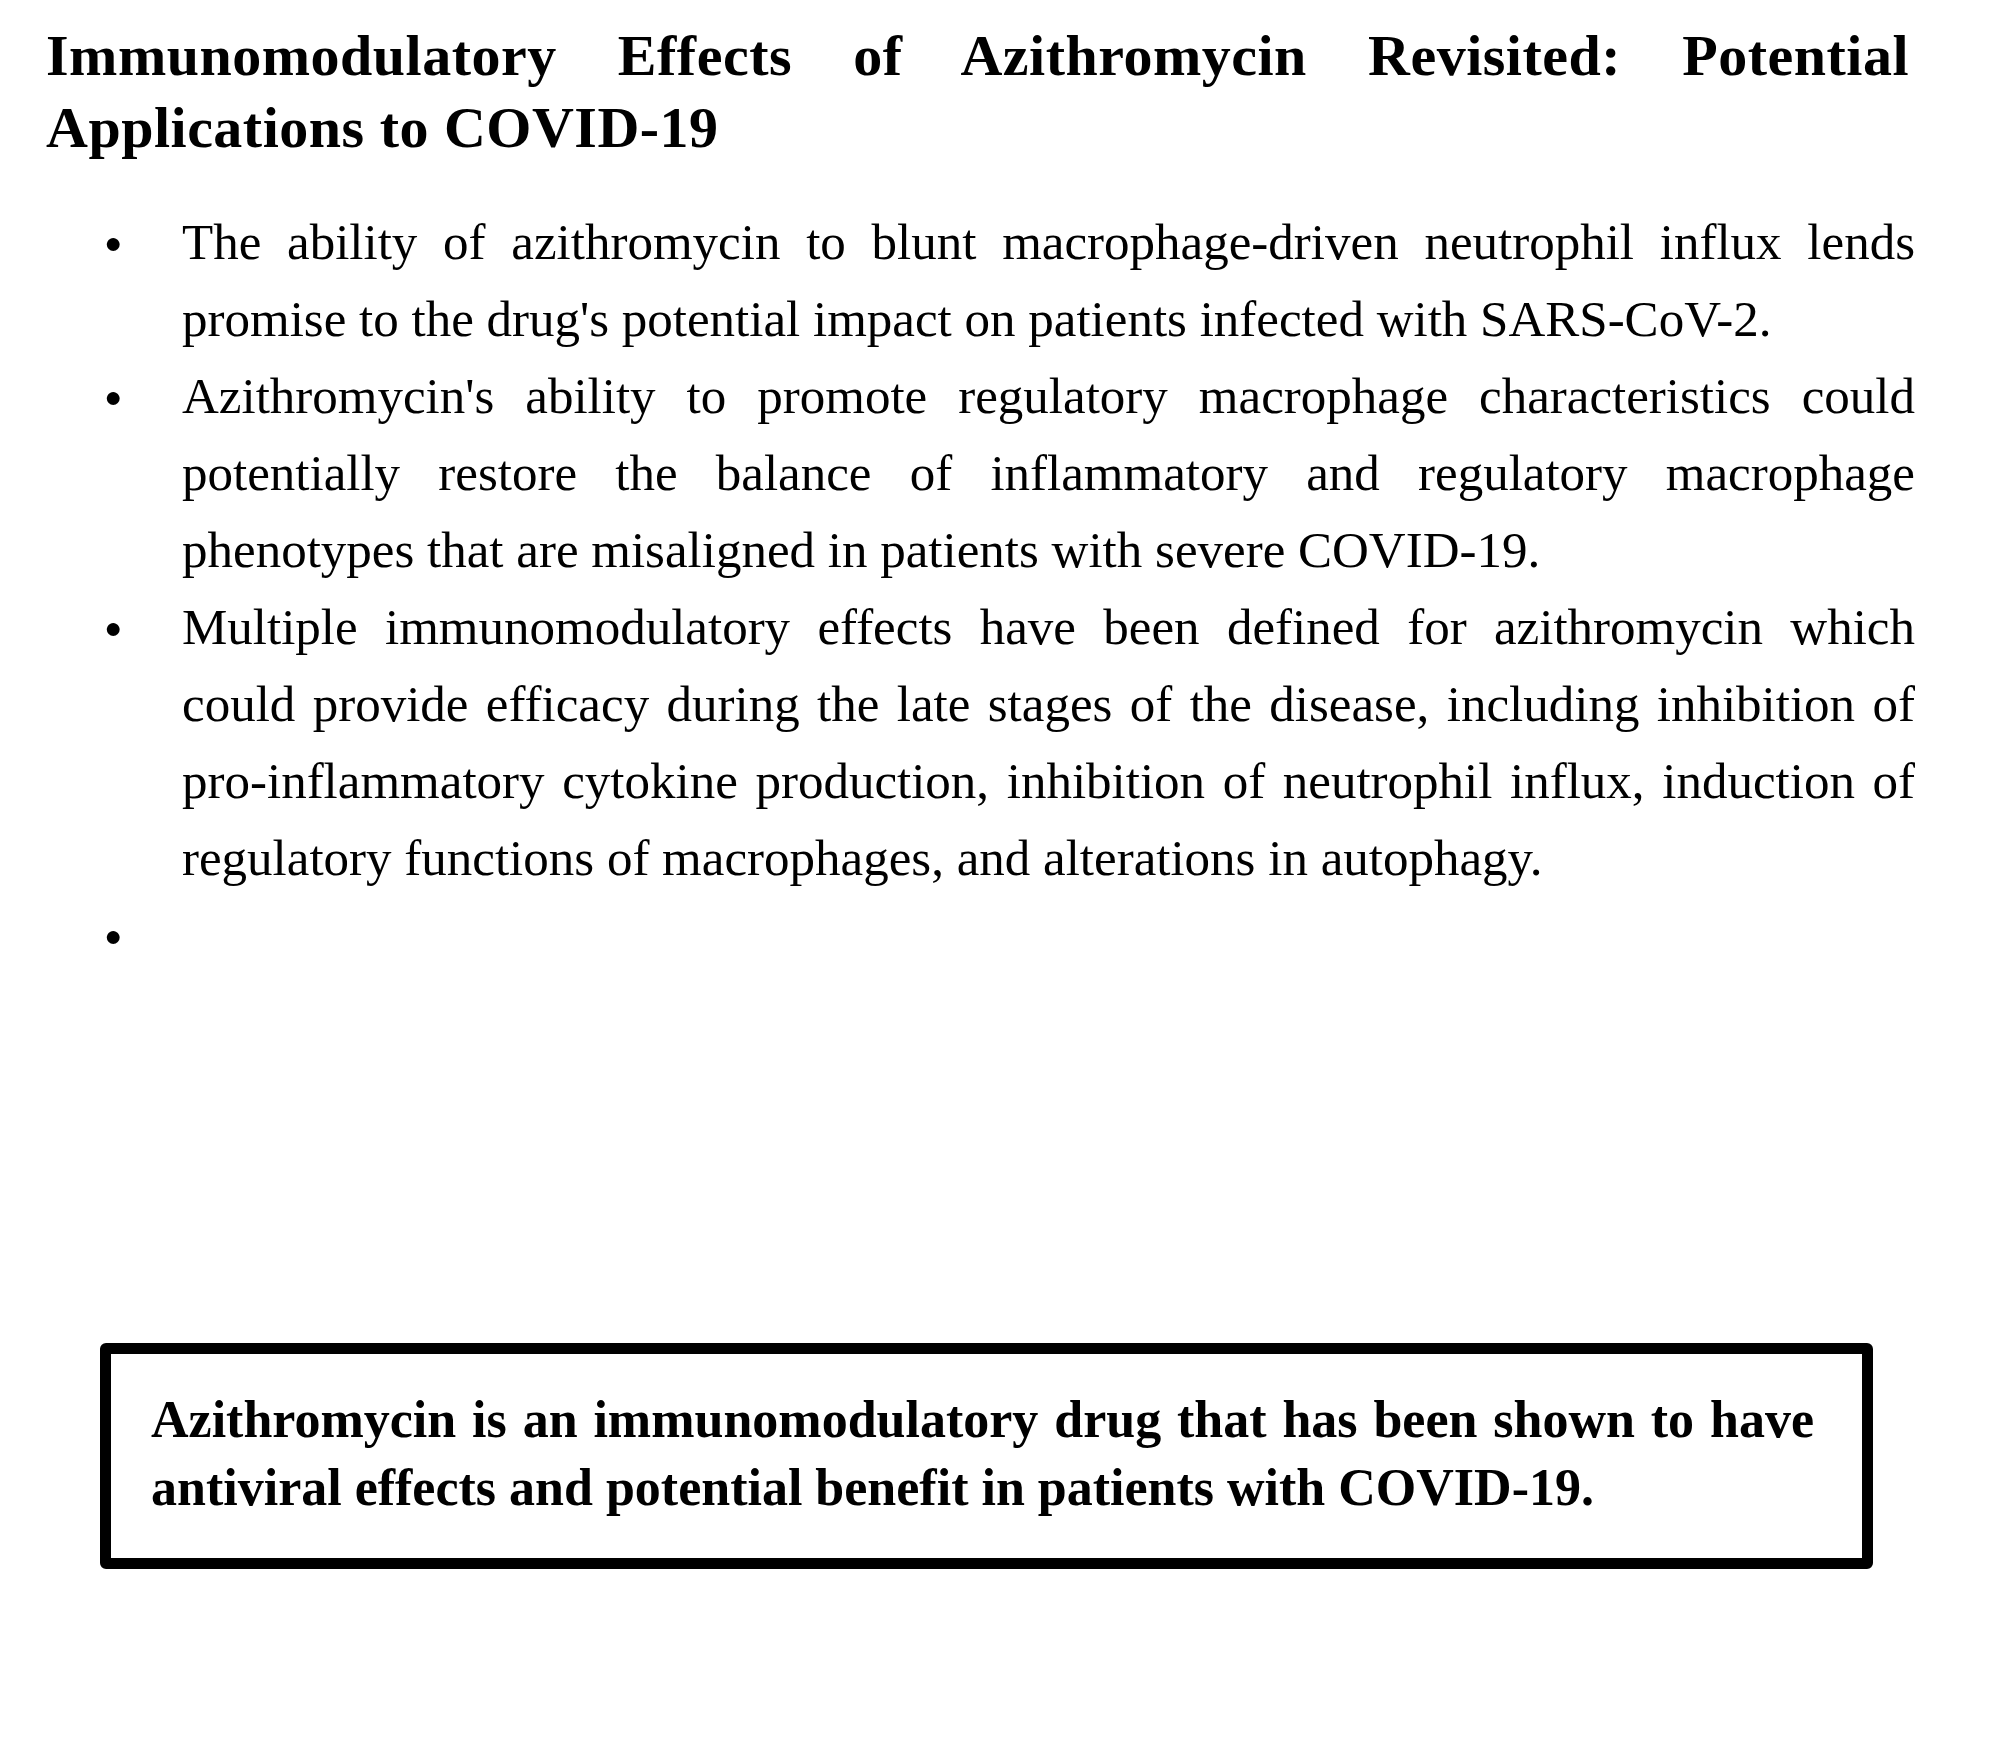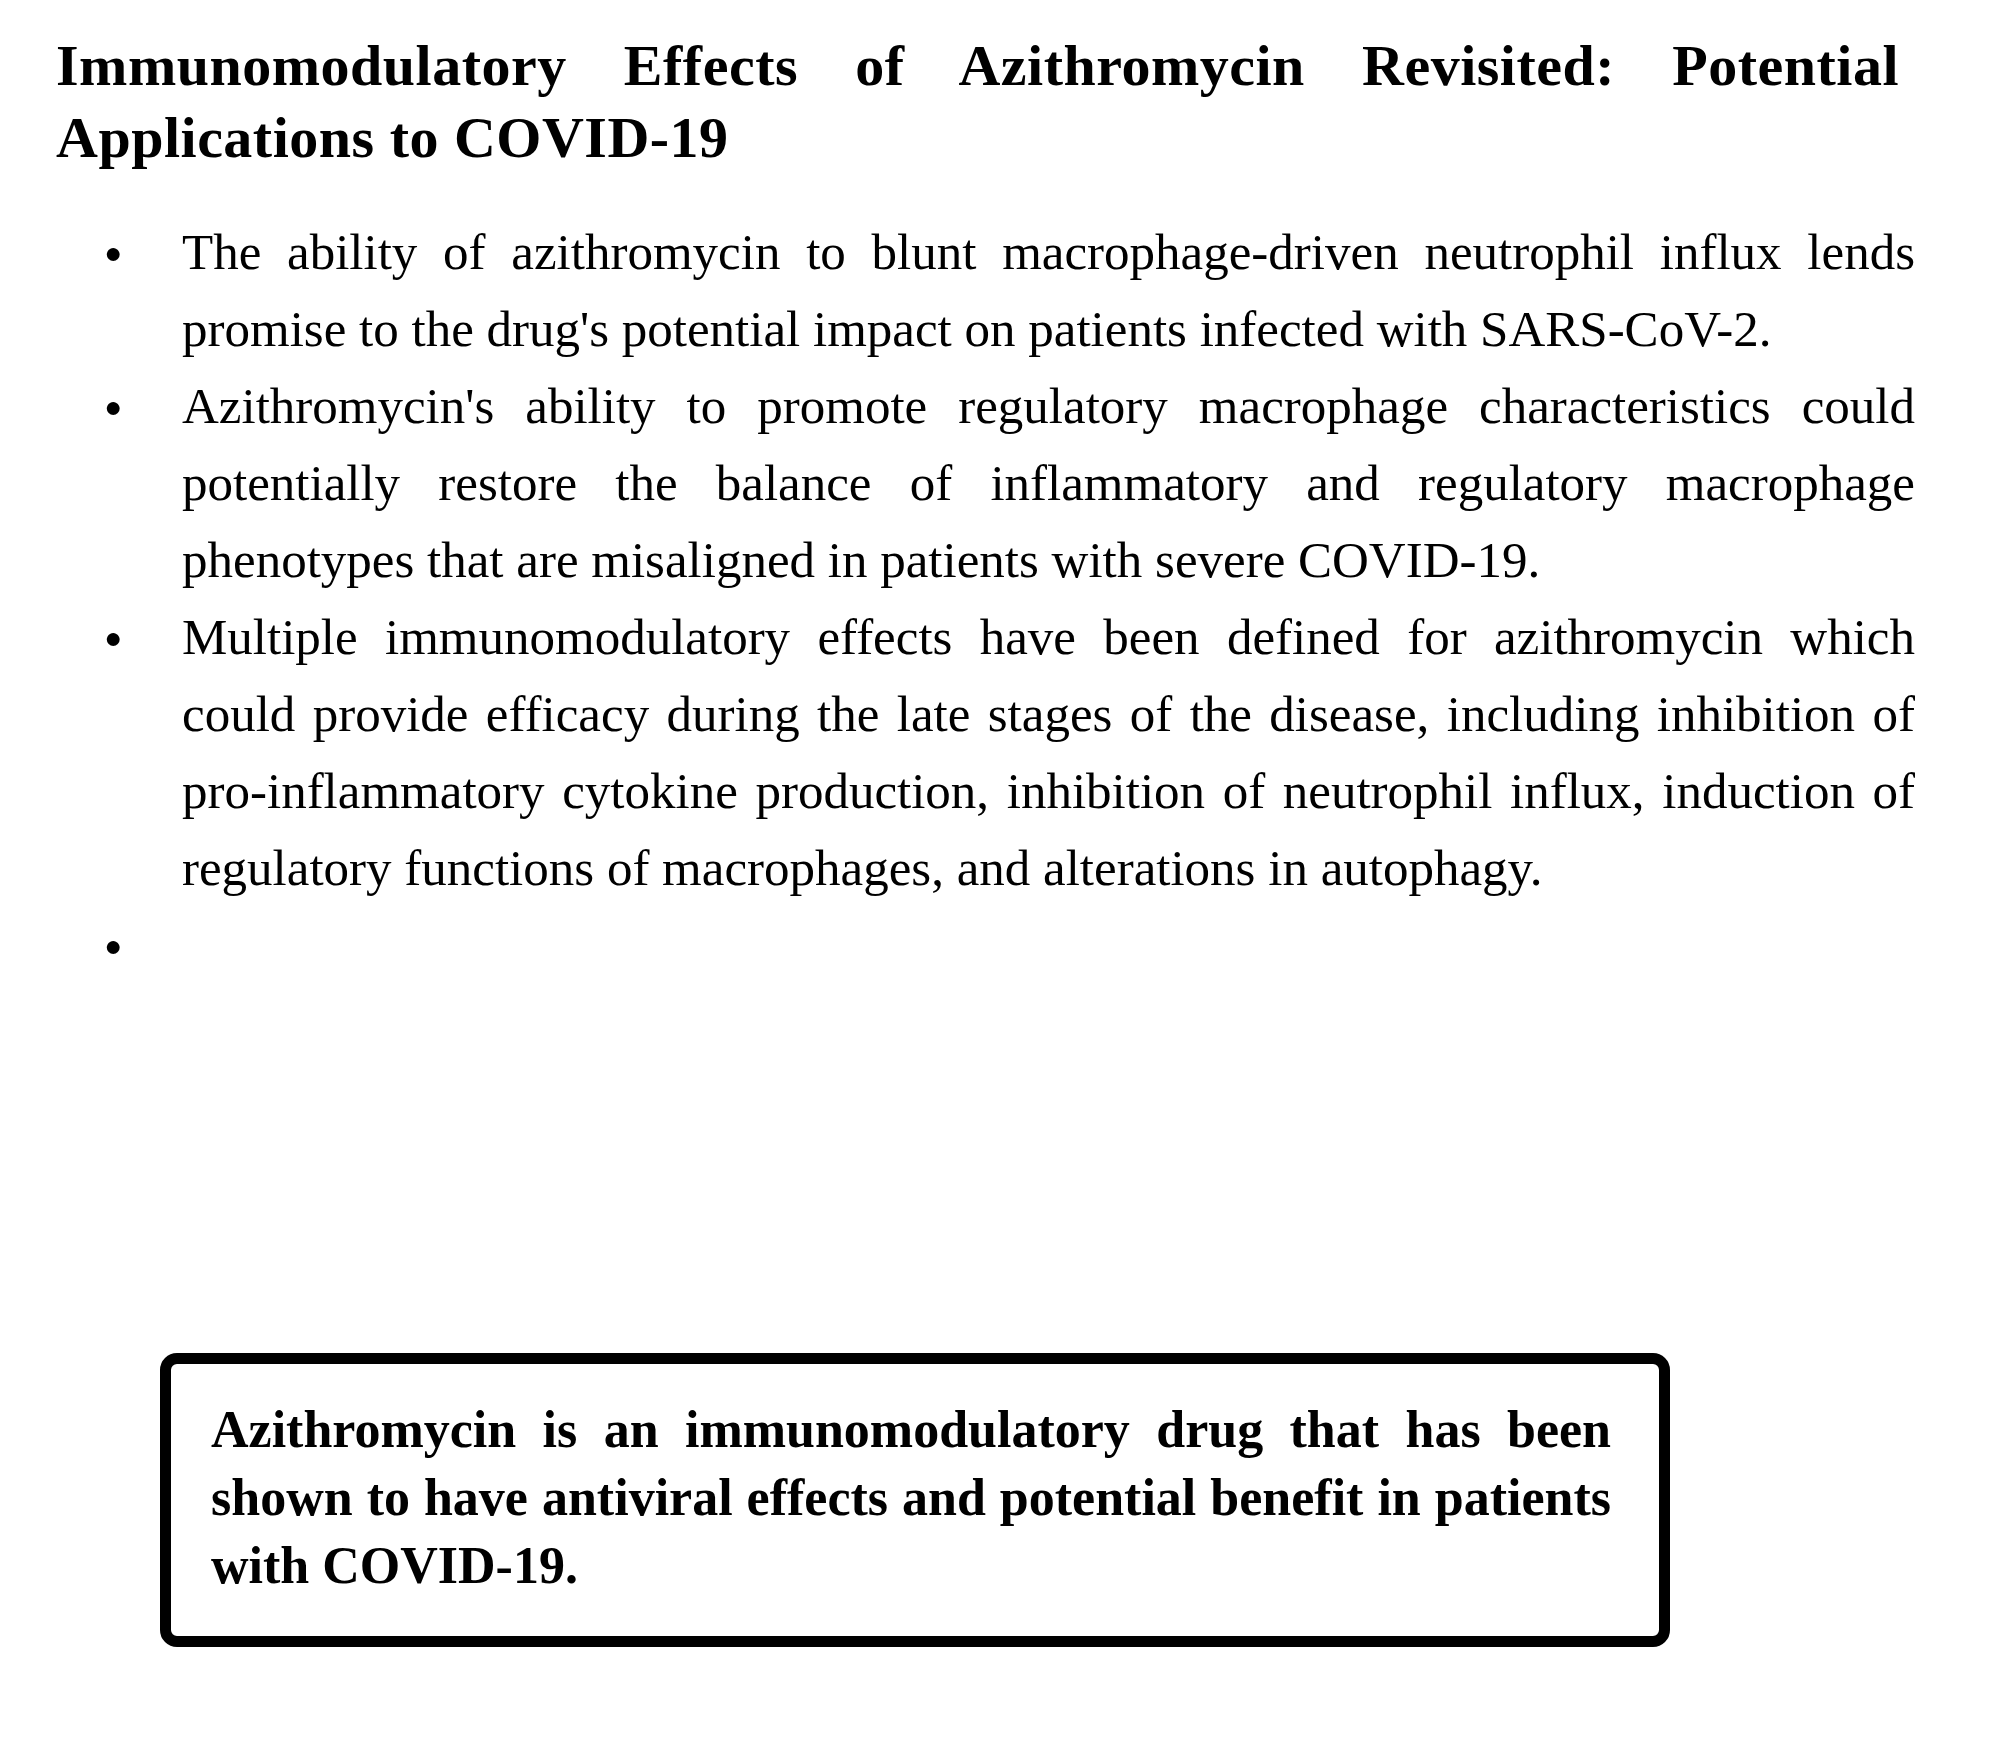--- a/index.html
+++ b/index.html
@@ -15,21 +15,21 @@
     color: #000000;
   }
   .page {
     box-sizing: border-box;
     width: 1996px;
     height: 1743px;
     padding: 14px 81px 0 40px;
     background: #ffffff;
   }
   .title {
-    margin: 16px;
+    margin: 6px;
     font-size: 58px;
     line-height: 72px;
     font-weight: bold;
     text-align: justify;
     letter-spacing: 0.5px;
   }
   .citation {
     margin: 34px 0 0 0;
     font-size: 48px;
     line-height: 58px;
@@ -53,24 +53,24 @@
   }
   .marker {
     position: absolute;
     left: 64px;
     top: 0;
     font-size: 30px;
     line-height: 77px;
   }
   .summary-box {
     box-sizing: border-box;
-    margin: 47px 0 0 120px;
-    width: 1510px;
+    margin: 47px 0 0 60px;
+    width: 1773px;
     border: 11px solid #000000;
-    border-radius: 17px;
+    border-radius: 6px;
     padding: 32px 48px 36px 40px;
     background: #ffffff;
   }
   .summary-text {
     margin: 0;
     font-size: 52px;
     line-height: 68px;
     font-weight: bold;
     text-align: justify;
   }

